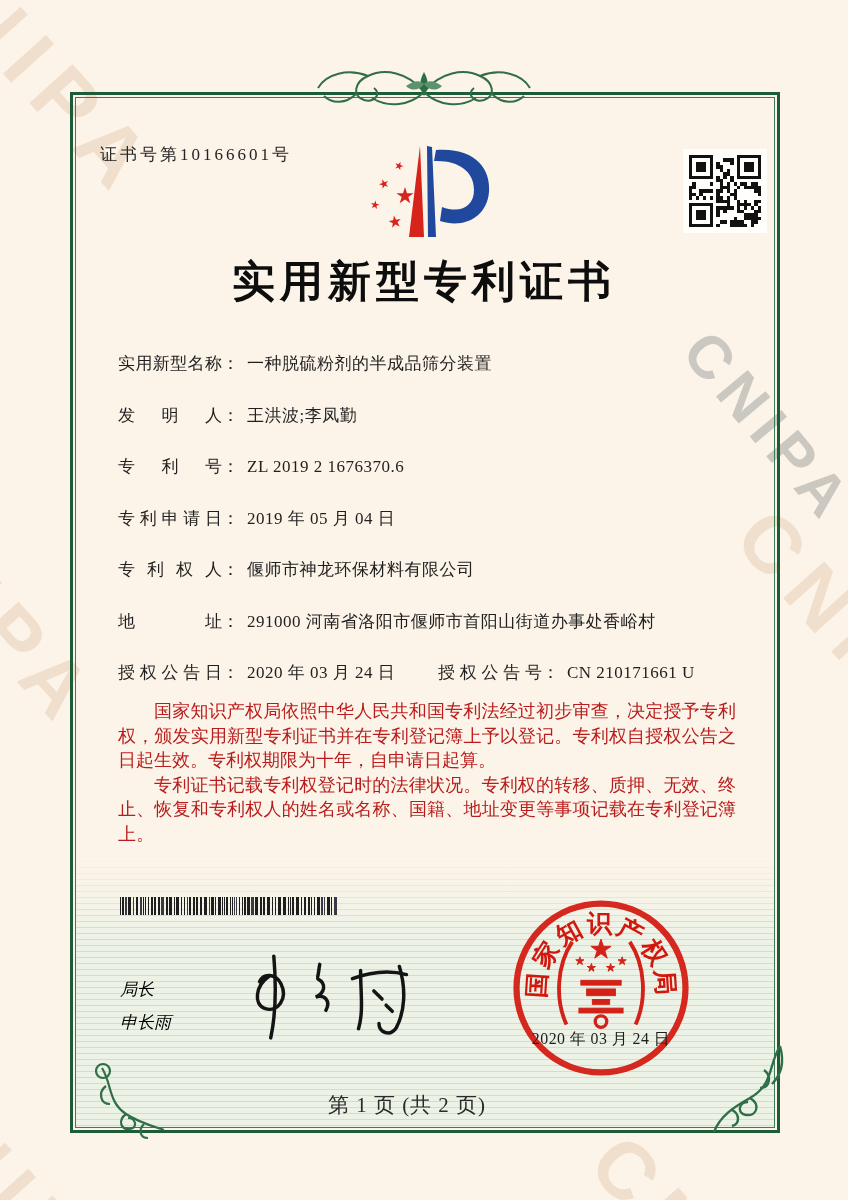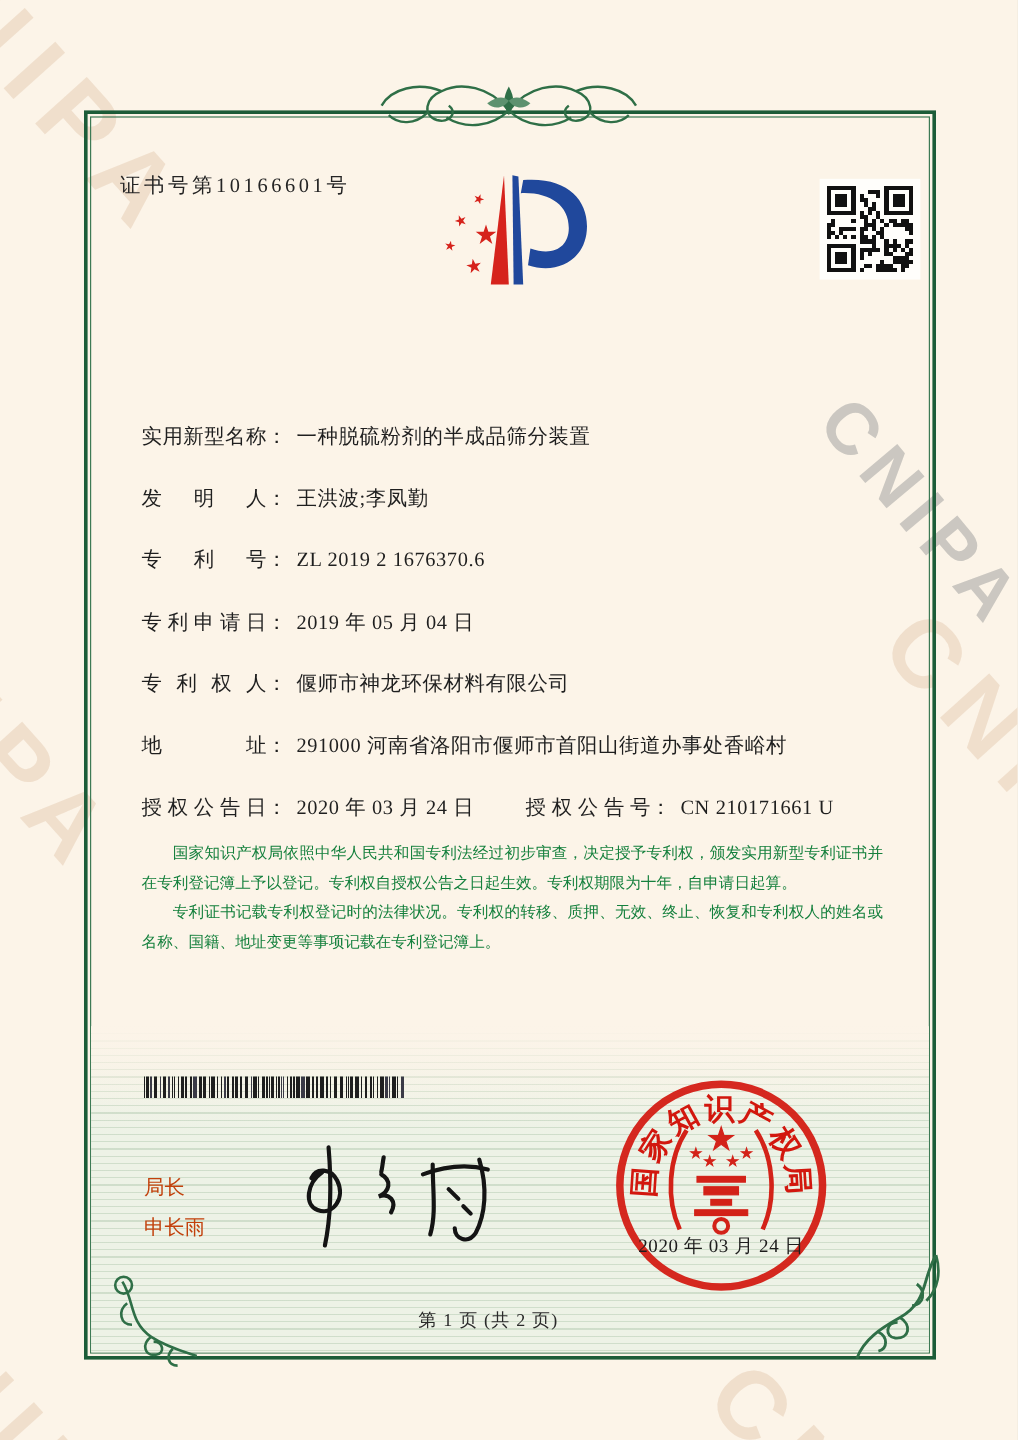--- a/index.html
+++ b/index.html
@@ -39,33 +39,33 @@
 
   
   .fields{position:absolute;left:118px;top:352px;width:616px;z-index:3;font-size:17px;color:#1f1f1f;}
   .frow{position:relative;height:51.5px;}
   .f-label{display:inline-flex;justify-content:space-between;width:104px;vertical-align:top;}
   .f-colon{margin-right:8px;}
   .f-value{letter-spacing:0.5px;}
   .f-group2{position:absolute;left:320px;top:0;}
 
   
-  .legal{position:absolute;left:118px;top:699px;width:618px;z-index:3;font-size:13px;
-         line-height:24.6px;color:#15803d;text-align:justify;}
+  .legal{position:absolute;left:118px;top:699px;width:618px;z-index:3;font-size:18px;
+         line-height:24.6px;color:#b91c1c;text-align:justify;}
   .legal p{margin:0;text-indent:2em;}
 
   
   .barcode{position:absolute;left:120px;top:897px;z-index:4;}
   .director{position:absolute;left:120px;top:973px;z-index:4;
-            font-family:"Liberation Sans","DejaVu Sans",sans-serif;font-size:17px;color:#c2410c;}
+            font-family:"Liberation Sans","DejaVu Sans",sans-serif;font-size:17px;color:#000000;font-style:italic;}
   .director div{height:33px;line-height:33px;}
   .signature{position:absolute;left:226px;top:946px;z-index:4;}
   .seal{position:absolute;left:505px;top:892px;width:192px;height:192px;z-index:4;}
   .page-no{position:absolute;left:0;top:1091px;width:814px;text-align:center;z-index:4;
-           font-size:15px;color:#2a2a2a;letter-spacing:1px;}
+           font-size:21px;color:#2a2a2a;letter-spacing:1px;}
   .continuation{position:absolute;left:50%;top:1143px;transform:translateX(-58%);z-index:3;
                 background:#fffdf6;padding:6px 16px;font-size:16px;letter-spacing:2px;color:#222;
                 box-shadow:0 0 6px rgba(220,205,185,0.6);}
 </style>
 </head>
 <body>
 
 <div class="page">
 
   <div class="wm cream" style="left:-46px;top:-96px;font-size:84px;letter-spacing:16px;transform:rotate(48deg);">CNIPA</div>
@@ -352,20 +352,21 @@
         <rect x="8" y="20" width="1" height="1" fill="#111"></rect>
         <rect x="12" y="20" width="1" height="1" fill="#111"></rect>
         <rect x="13" y="20" width="1" height="1" fill="#111"></rect>
         <rect x="14" y="20" width="1" height="1" fill="#111"></rect>
         <rect x="15" y="20" width="1" height="1" fill="#111"></rect>
         <rect x="16" y="20" width="1" height="1" fill="#111"></rect>
         <rect x="18" y="20" width="1" height="1" fill="#111"></rect>
       </svg>
   </div>
 
+  <h1 class="title">实用新型专利证书</h1>
 
   <div class="fields">
     <div class="frow">
       <span class="f-label spread">
           <span>实</span>
           <span>用</span>
           <span>新</span>
           <span>型</span>
           <span>名</span>
           <span>称</span>

